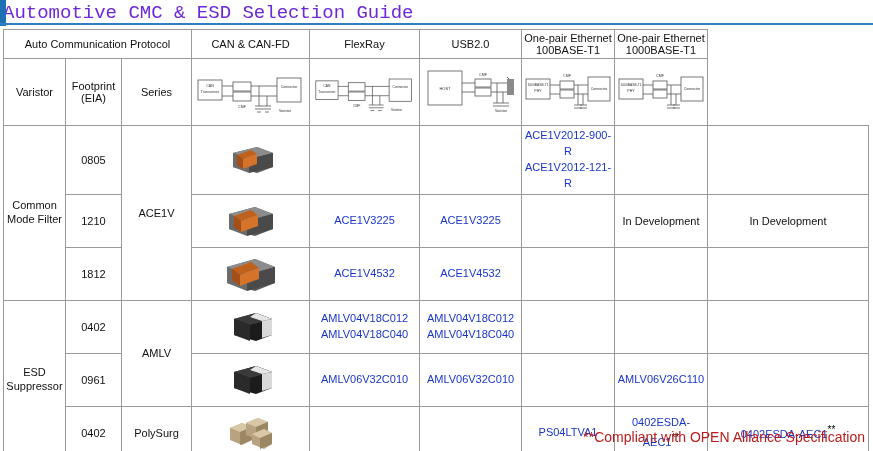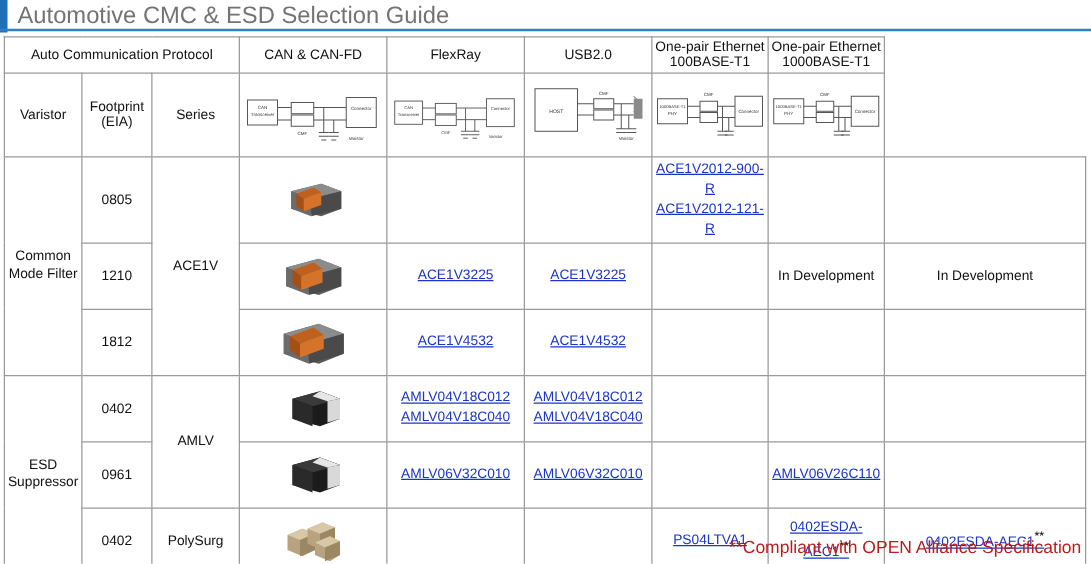--- a/index.html
+++ b/index.html
@@ -18,24 +18,25 @@
     position:relative;
     height:26px;
     display:flex;align-items:center;
   }
   .title-bar{
     position:absolute;left:0;top:0;width:6px;height:26px;
     background:#1f6fb5;
   }
   .title-text{
     font-size:19px;
-    color:#737373;
-    padding-left:14px;
+    color:#6d28d9;
+    padding-left:3px;
     line-height:26px;
     white-space:nowrap;
+    font-family:Liberation Mono, monospace;
   }
   .title-rule{
     position:absolute;left:0;bottom:1px;width:873px;height:2px;
     background:#2f7fc4;
   }
 
   
   table.grid{
     border-collapse:collapse;
     table-layout:fixed;
@@ -61,21 +62,20 @@
   .colw3{width:70px;}
   .colw5{width:118px;}
   .colw6{width:110px;}
   .colw7{width:102px;}
   .colw8{width:93px;}
   .colw9{width:93px;}
 
   .rowlabel{font-weight:bold;font-size:11px;line-height:1.25;margin-left:20px;}
   .partlink{
     color:#1a35c8;
-    text-decoration:underline;
     display:block;
     line-height:1.45;
     cursor:pointer;
     font-size:11px;
   }
   .plain{font-size:11px;margin-left:21px;}
   .diagram-cell{height:62px;padding:2px;}
   .photo-cell{height:48px;}
 
   

